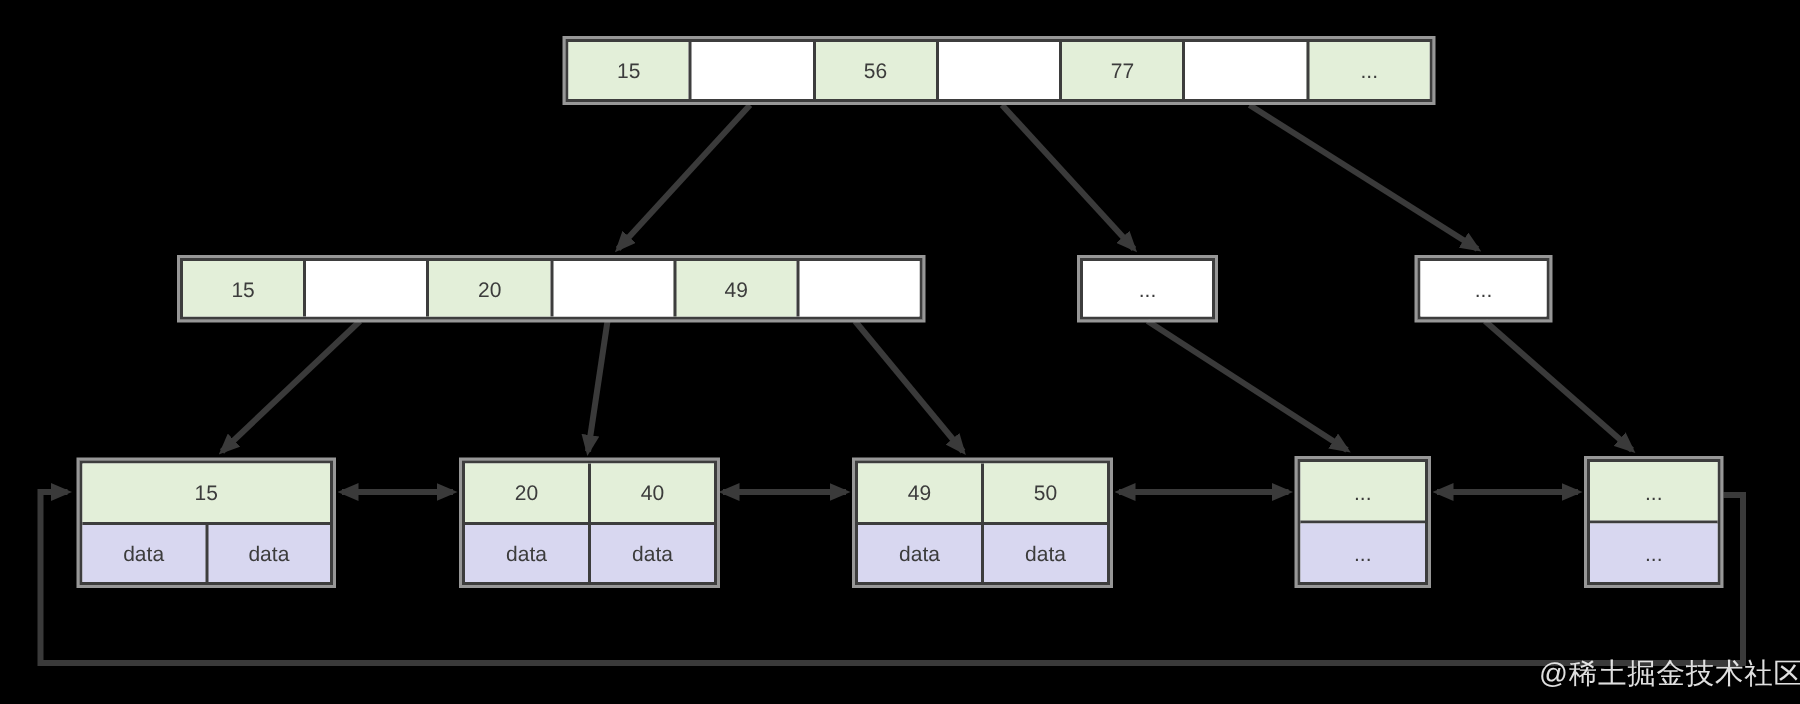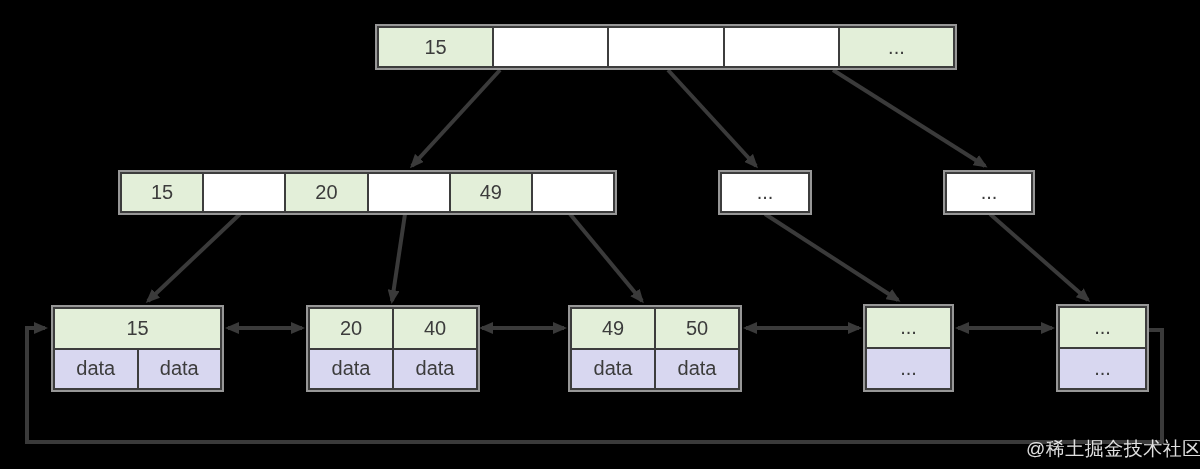--- a/index.html
+++ b/index.html
@@ -31,21 +31,21 @@
   .node{
     position:absolute;
     display:flex;
     background:var(--pointer_cell);
     border:2px solid var(--node_border);
     outline:2px solid var(--node_outline);
   }
   .node .cell{
     flex:1;
     display:flex;align-items:center;justify-content:center;
-    font-size:20px;color:var(--cell_text);
+    font-size:14px;color:var(--cell_text);
     border-left:2px solid var(--node_border);
     overflow:hidden;
   }
   .node .cell:first-child{border-left:none;}
   .cell.key{background:var(--key_cell);}
   .cell.pointer{background:var(--pointer_cell);}
   .cell.data{background:var(--data_cell);}
   .leaf{flex-direction:column;}
   .leaf .row{flex:1;display:flex;}
   .leaf .row.bottom{border-top:2px solid var(--node_border);}
@@ -89,21 +89,23 @@
     <line class="arrow" x1="482" y1="328" x2="564" y2="328" marker-start="url(#mStart)" marker-end="url(#mEnd)"></line>
     <line class="arrow" x1="746" y1="328" x2="859" y2="328" marker-start="url(#mStart)" marker-end="url(#mEnd)"></line>
     <line class="arrow" x1="958" y1="328" x2="1052" y2="328" marker-start="url(#mStart)" marker-end="url(#mEnd)"></line>
 
     <path class="arrow" d="M 1149 330 L 1162 330 L 1162 442 L 27 442 L 27 328 L 45 328" marker-end="url(#mEnd)"></path>
   </svg>
 
   <div class="node" style="left:377px;top:26px;width:578px;height:42px;">
     <div class="cell key">15</div>
     <div class="cell pointer"></div>
+    <div class="cell key">56</div>
     <div class="cell pointer"></div>
+    <div class="cell key">77</div>
     <div class="cell pointer"></div>
     <div class="cell key">...</div>
   </div>
 
   <div class="node" style="left:120px;top:172px;width:495px;height:41px;">
     <div class="cell key">15</div>
     <div class="cell pointer"></div>
     <div class="cell key">20</div>
     <div class="cell pointer"></div>
     <div class="cell key">49</div>

